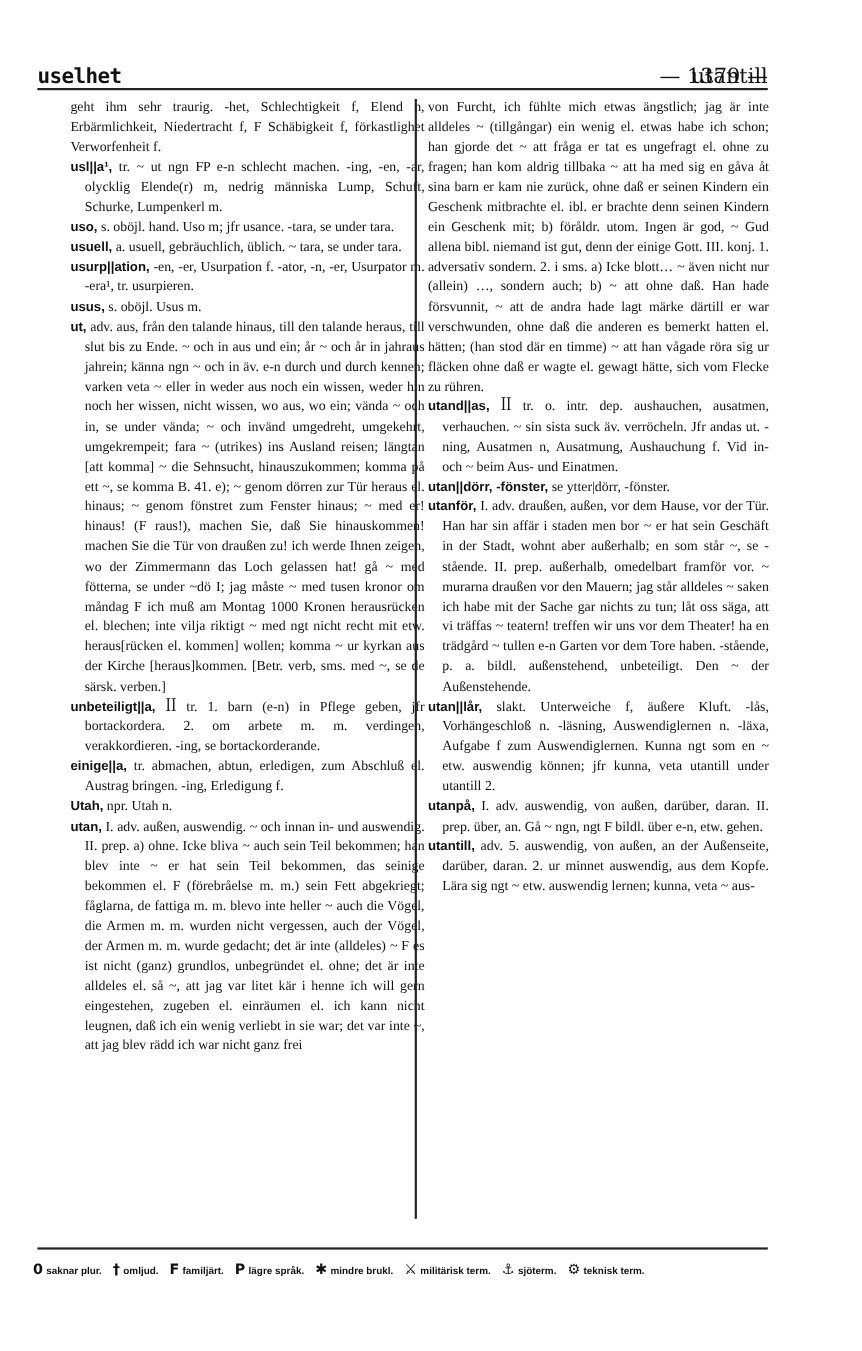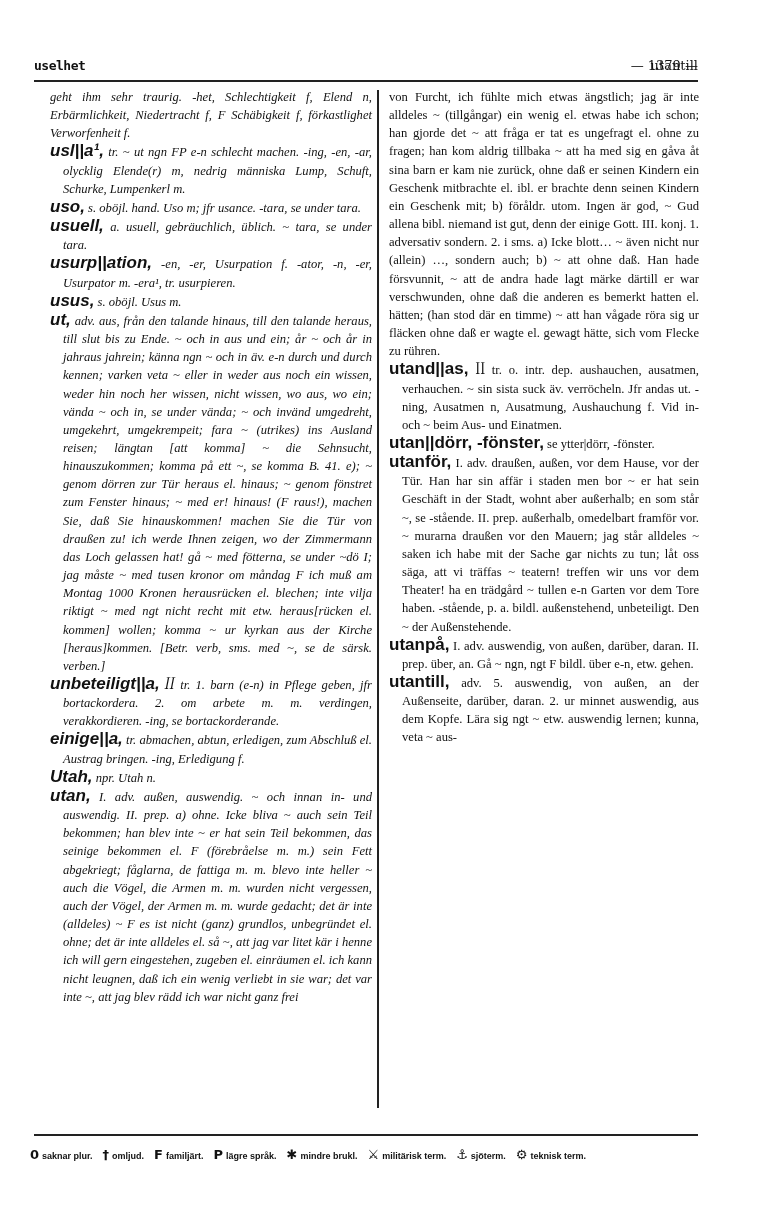--- a/index.html
+++ b/index.html
@@ -1,32 +1,32 @@
 <!DOCTYPE html>
 <html><head>
 <meta charset="utf-8">
 <style>
   html, body { margin: 0; padding: 0; background: #ffffff; }
   body { width: 784px; height: 1228px; position: relative; overflow: hidden;
          font-family: "DejaVu Serif", "Liberation Serif", serif; color: #111; }
   .page { position: absolute; left: 0; top: 0; width: 784px; height: 1228px; }
   .hdr { position: absolute; top: 58px; left: 34px; width: 664px; height: 22px;
-         font-size: 13px; }
+         font-size: 19px; }
   .hdr .left { position: absolute; left: 0; top: 0; font-weight: bold; font-family: "DejaVu Sans Mono", "Liberation Mono", monospace; letter-spacing: -0.5px; }
   .hdr .mid { position: absolute; left: 0; width: 100%; top: 0; text-align: right; }
   .hdr .right { position: absolute; right: 0; top: 0; }
   .hrule { position: absolute; left: 34px; width: 664px; height: 2px; background: #222; }
   .col { position: absolute; top: 88px; width: 322px; font-size: 12.6px; line-height: 18.15px;
          font-family: "Liberation Serif", "DejaVu Serif", serif; text-align: justify; }
-  .col.left { left: 50px; font-style: italic; }
+  .col.left { left: 64px; }
   .col.right { left: 389px; width: 310px; }
   .vrule { position: absolute; left: 377px; top: 90px; width: 1.5px; height: 1018px; background: #222; }
   .entry { margin: 0; padding-left: 13px; text-indent: -13px; }
   .cont { margin: 0; }
-  .hw { font-weight: bold; font-family: "Liberation Sans", "DejaVu Sans", sans-serif; font-size: 17px; }
+  .hw { font-weight: bold; font-family: "Liberation Sans", "DejaVu Sans", sans-serif; font-size: 12px; }
   .footer { position: absolute; top: 1147px; left: 30px; width: 680px; font-size: 9px;
             font-family: "Liberation Sans", "DejaVu Sans", sans-serif; font-weight: bold; white-space: nowrap; }
   .footer span { margin-right: 10px; }
   .footer .sym { font-size: 13px; font-family: "DejaVu Sans", sans-serif; margin-right: 3px; }
 </style>
 </head>
 <body>
 
 <div class="page">
   <div class="hdr">
@@ -48,19 +48,20 @@
       <p class="entry"><span class="hw">einige||a,</span><span> tr. abmachen, abtun, erledigen, zum Abschluß el. Austrag bringen. -ing, Erledigung f.</span></p>
       <p class="entry"><span class="hw">Utah,</span><span> npr. Utah n.</span></p>
       <p class="entry"><span class="hw">utan,</span><span> I. adv. außen, auswendig. ~ och innan in- und auswendig. II. prep. a) ohne. Icke bliva ~ auch sein Teil bekommen; han blev inte ~ er hat sein Teil bekommen, das seinige bekommen el. F (förebråelse m. m.) sein Fett abgekriegt; fåglarna, de fattiga m. m. blevo inte heller ~ auch die Vögel, die Armen m. m. wurden nicht vergessen, auch der Vögel, der Armen m. m. wurde gedacht; det är inte (alldeles) ~ F es ist nicht (ganz) grundlos, unbegründet el. ohne; det är inte alldeles el. så ~, att jag var litet kär i henne ich will gern eingestehen, zugeben el. einräumen el. ich kann nicht leugnen, daß ich ein wenig verliebt in sie war; det var inte ~, att jag blev rädd ich war nicht ganz frei</span></p>
     </div>
   <div class="vrule"></div>
   <div class="col right" id="right-col">
       <p class="cont"><span>von Furcht, ich fühlte mich etwas ängstlich; jag är inte alldeles ~ (tillgångar) ein wenig el. etwas habe ich schon; han gjorde det ~ att fråga er tat es ungefragt el. ohne zu fragen; han kom aldrig tillbaka ~ att ha med sig en gåva åt sina barn er kam nie zurück, ohne daß er seinen Kindern ein Geschenk mitbrachte el. ibl. er brachte denn seinen Kindern ein Geschenk mit; b) föråldr. utom. Ingen är god, ~ Gud allena bibl. niemand ist gut, denn der einige Gott. III. konj. 1. adversativ sondern. 2. i sms. a) Icke blott… ~ även nicht nur (allein) …, sondern auch; b) ~ att ohne daß. Han hade försvunnit, ~ att de andra hade lagt märke därtill er war verschwunden, ohne daß die anderen es bemerkt hatten el. hätten; (han stod där en timme) ~ att han vågade röra sig ur fläcken ohne daß er wagte el. gewagt hätte, sich vom Flecke zu rühren.</span></p>
       <p class="entry"><span class="hw">utand||as,</span><span> ꟾꟾ tr. o. intr. dep. aushauchen, ausatmen, verhauchen. ~ sin sista suck äv. verröcheln. Jfr andas ut. -ning, Ausatmen n, Ausatmung, Aushauchung f. Vid in- och ~ beim Aus- und Einatmen.</span></p>
       <p class="entry"><span class="hw">utan||dörr, -fönster,</span><span> se ytter|dörr, -fönster.</span></p>
       <p class="entry"><span class="hw">utanför,</span><span> I. adv. draußen, außen, vor dem Hause, vor der Tür. Han har sin affär i staden men bor ~ er hat sein Geschäft in der Stadt, wohnt aber außerhalb; en som står ~, se -stående. II. prep. außerhalb, omedelbart framför vor. ~ murarna draußen vor den Mauern; jag står alldeles ~ saken ich habe mit der Sache gar nichts zu tun; låt oss säga, att vi träffas ~ teatern! treffen wir uns vor dem Theater! ha en trädgård ~ tullen e-n Garten vor dem Tore haben. -stående, p. a. bildl. außenstehend, unbeteiligt. Den ~ der Außenstehende.</span></p>
+      <p class="entry"><span class="hw">utan||lår,</span><span> slakt. Unterweiche f, äußere Kluft. -lås, Vorhängeschloß n. -läsning, Auswendiglernen n. -läxa, Aufgabe f zum Auswendiglernen. Kunna ngt som en ~ etw. auswendig können; jfr kunna, veta utantill under utantill 2.</span></p>
       <p class="entry"><span class="hw">utanpå,</span><span> I. adv. auswendig, von außen, darüber, daran. II. prep. über, an. Gå ~ ngn, ngt F bildl. über e-n, etw. gehen.</span></p>
       <p class="entry"><span class="hw">utantill,</span><span> adv. 5. auswendig, von außen, an der Außenseite, darüber, daran. 2. ur minnet auswendig, aus dem Kopfe. Lära sig ngt ~ etw. auswendig lernen; kunna, veta ~ aus-</span></p>
     </div>
 
   <div class="hrule" style="top:1134px; height:1.5px"></div>
   <div class="footer" id="footer"><span><span class="sym">0</span><span style="margin-right: 0px;">saknar plur.</span></span><span><span class="sym">†</span><span style="margin-right: 0px;">omljud.</span></span><span><span class="sym">F</span><span style="margin-right: 0px;">familjärt.</span></span><span><span class="sym">P</span><span style="margin-right: 0px;">lägre språk.</span></span><span><span class="sym">✱</span><span style="margin-right: 0px;">mindre brukl.</span></span><span><span class="sym">⚔</span><span style="margin-right: 0px;">militärisk term.</span></span><span><span class="sym">⚓</span><span style="margin-right: 0px;">sjöterm.</span></span><span><span class="sym">⚙</span><span style="margin-right: 0px;">teknisk term.</span></span></div>
 </div>
 
 </body></html>

